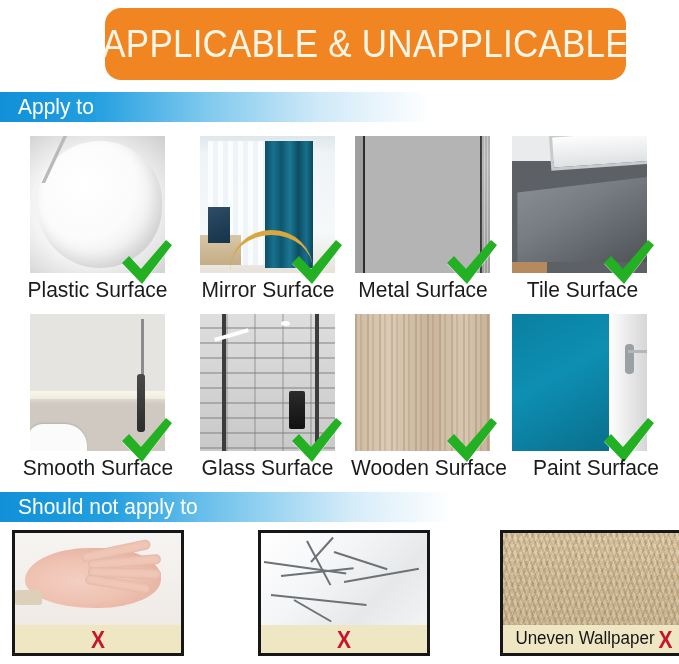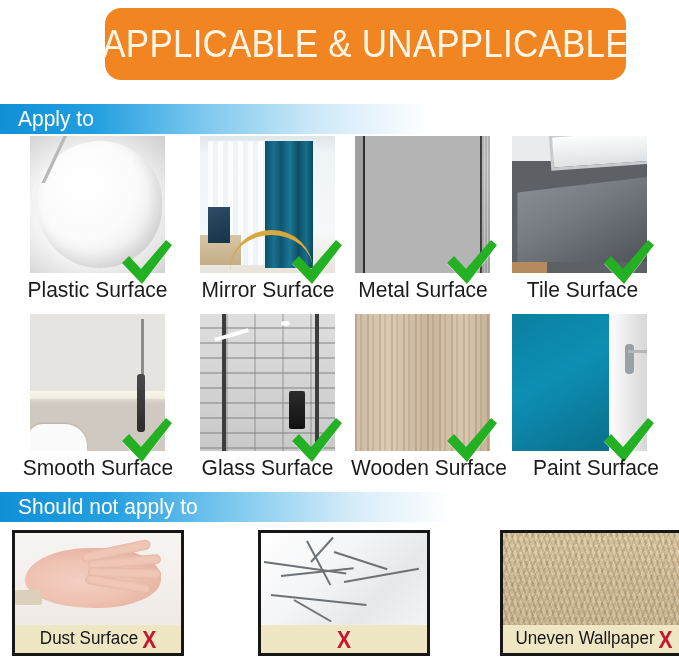--- a/index.html
+++ b/index.html
@@ -14,21 +14,21 @@
   .title-banner .t{color:#FFF6E8;font-size:35px;letter-spacing:0.2px;
       font-weight:400;white-space:nowrap;
       font-family:"Liberation Sans","DejaVu Sans",sans-serif;
       transform:scaleY(1.12);}
 
   
   .sec-bar{position:absolute;height:30px;display:flex;align-items:center;}
   .sec-bar .fill{position:absolute;left:0;top:0;height:100%;}
   .sec-bar .lbl{position:relative;z-index:2;color:#ffffff;font-size:21px;
       padding-left:18px;white-space:nowrap;transform:scaleY(1.06);}
-  #bar-apply{left:0;top:104px;width:430px;}
+  #bar-apply{left:0;top:92px;width:430px;}
   #bar-apply .fill{width:100%;
       background:linear-gradient(to right,#1190D8 0%,#239FE0 22%,#7FC9EE 48%,#CFE9F8 74%,#FFFFFF 100%);}
   #bar-not{left:0;top:492px;width:452px;}
   #bar-not .fill{width:100%;
       background:linear-gradient(to right,#1190D8 0%,#239FE0 24%,#7FC9EE 52%,#D6ECF9 78%,#FFFFFF 100%);}
 
   
   .tile{position:absolute;overflow:hidden;}
   .tile .ph{position:absolute;inset:0;}
   .check{position:absolute;width:56px;height:52px;pointer-events:none;}
@@ -282,21 +282,20 @@
 <div class="card" style="left:12px;top:530px;width:172px;height:126px;">
   <div class="img p-dust">
     <span class="palm"></span>
     <span class="fing f1"></span>
       <span class="fing f2"></span>
     <span class="fing f3"></span>
       <span class="fing f4"></span>
     <span class="cuff"></span>
   </div>
   <div class="strip">
-    <span class="s-lbl">Dust Surface</span>
     <span class="s-x">X</span>
   </div>
 </div>
 
 <div class="card" style="left:258px;top:530px;width:172px;height:126px;">
   <div class="img p-crack">
     <i style="left:2%;top:30%;width:50%;height:2px;transform:rotate(8deg);"></i>
     <i style="left:28%;top:8%;width:30%;height:2px;transform:rotate(62deg);"></i>
     <i style="left:12%;top:46%;width:44%;height:2px;transform:rotate(-6deg);"></i>
     <i style="left:44%;top:20%;width:34%;height:2px;transform:rotate(18deg);"></i>

